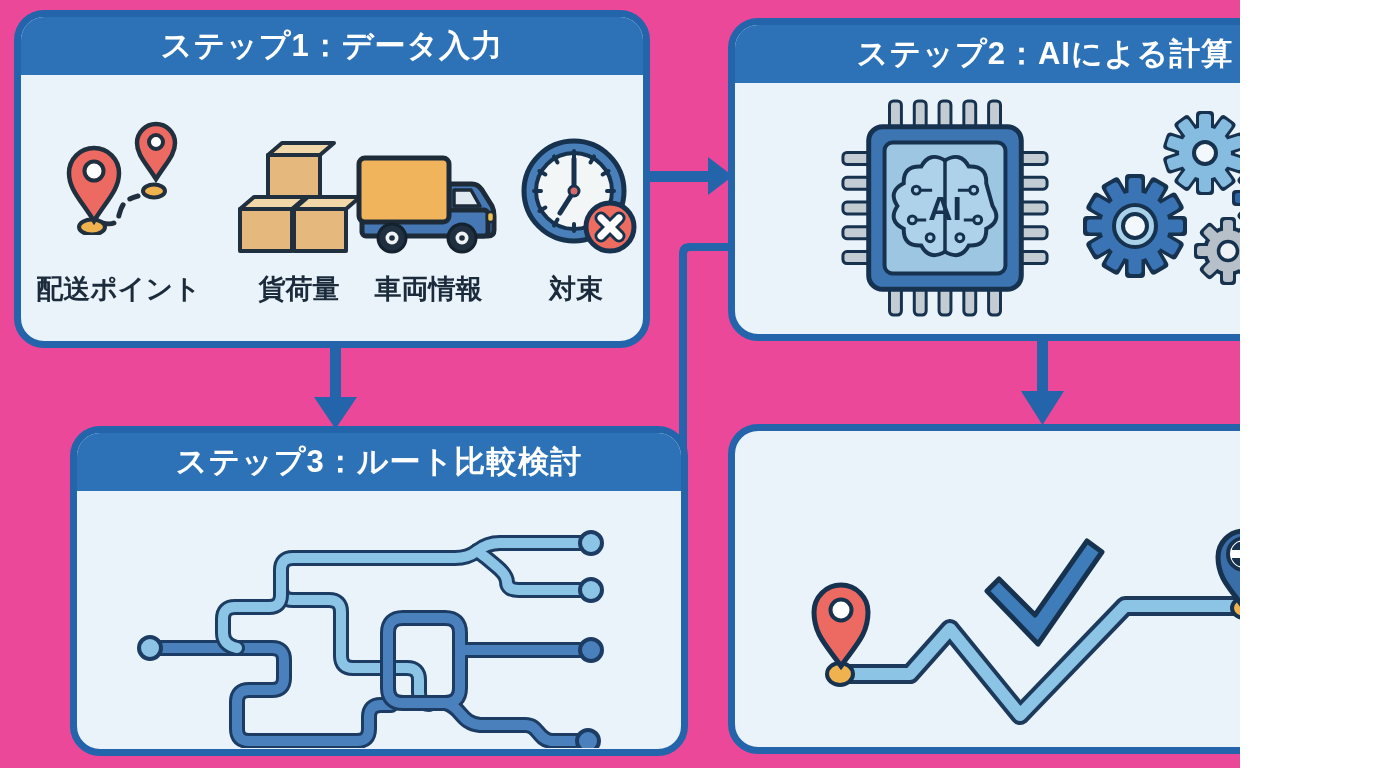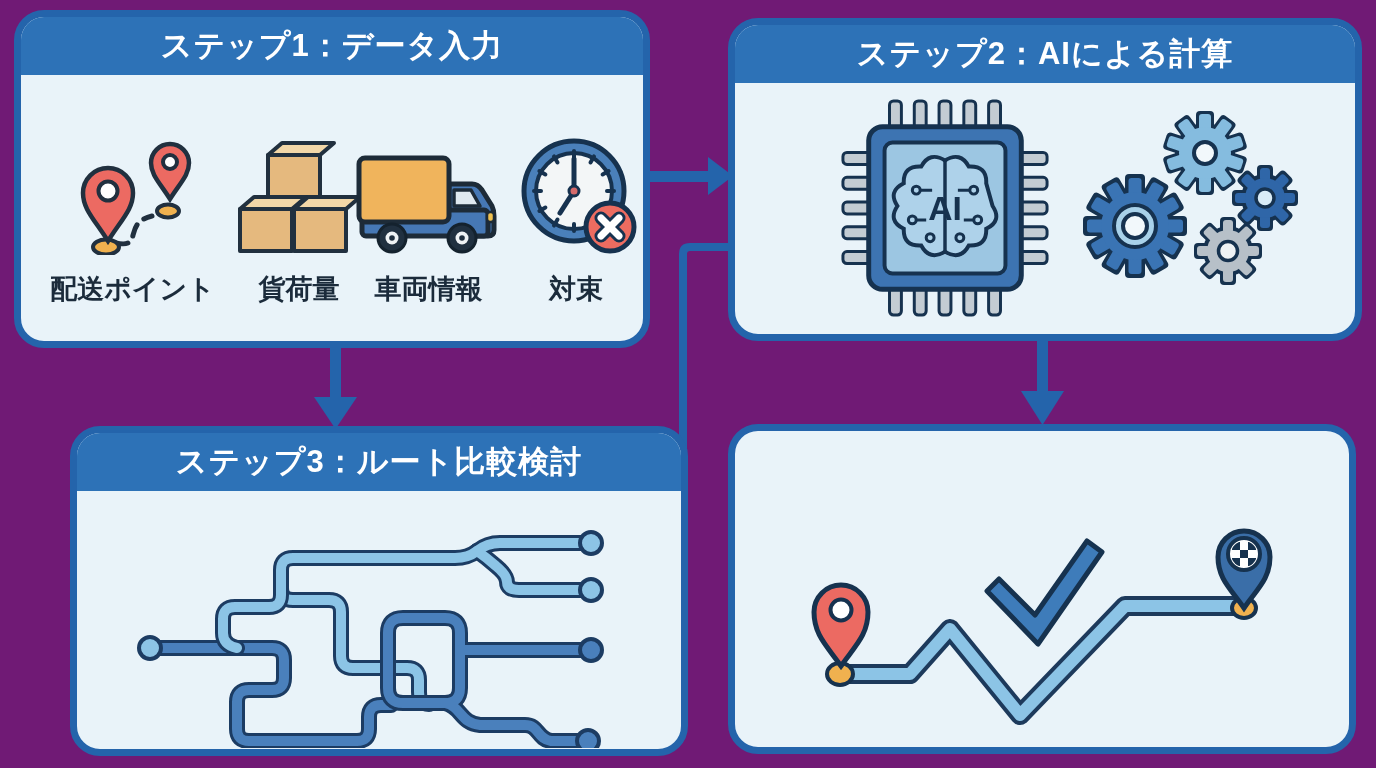--- a/index.html
+++ b/index.html
@@ -1,16 +1,16 @@
 <!DOCTYPE html>
 <html><head>
 <meta charset="utf-8">
 <style>
   html,body{margin:0;padding:0;background:#fff;}
-  #page{position:relative;width:1376px;height:768px;background:#701a75;overflow:hidden;
+  #page{position:relative;width:1240px;height:768px;background:#ec4899;overflow:hidden;
         font-family:"Liberation Sans",sans-serif;}
   .step-box{position:absolute;background:#e9f3f9;border:7px solid #2464ab;border-radius:30px;
             overflow:hidden;box-sizing:border-box;}
   .step-header{position:absolute;left:0;right:0;top:0;height:58px;background:#2d72b7;
                display:flex;align-items:center;justify-content:center;}
   .step-title{color:#ffffff;font-size:31px;font-weight:700;letter-spacing:1px;}
   .icon-col{position:absolute;top:92px;height:198px;display:flex;flex-direction:column;
             align-items:center;justify-content:flex-end;gap:16px;}
   .icon-label{font-size:27px;font-weight:700;color:#1b2b3b;white-space:nowrap;}
   svg{display:block;}
@@ -35,21 +35,21 @@
       <polygon points="1021,391 1064,391 1042.5,425"></polygon>
     </g>
     <path d="M 729 247 L 690 247 Q 683 247 683 254 L 683 579 Q 683 586 676 586 L 649 586" fill="none" stroke="#2464ab" stroke-width="8"></path>
   </svg>
 
   <div class="step-box" style="left:14px;top:10px;width:636px;height:338px;">
     <div class="step-header">
       <span class="step-title">ステップ1：データ入力</span>
     </div>
 
-    <div class="icon-col" style="left:24px;width:175px;">
+    <div class="icon-col" style="left:10px;width:175px;justify-content:space-between;">
       <svg width="150" height="126" viewBox="0 0 150 126">
         <path d="M 58 114 C 86 120 64 94 94 87" fill="none" stroke="#21303f" stroke-width="5" stroke-dasharray="12 9" stroke-linecap="round"></path>
         <ellipse cx="48" cy="118" rx="13" ry="7.5" fill="#f0b14f" stroke="#21303f" stroke-width="4"></ellipse>
         <ellipse cx="110" cy="82" rx="11" ry="6.5" fill="#f0b14f" stroke="#21303f" stroke-width="4"></ellipse>
         <path d="M 50 112 C 36 90 25 80 25 64 A 25 25 0 1 1 75 64 C 75 80 64 90 50 112 Z" fill="#ec6a62" stroke="#21303f" stroke-width="4.5"></path>
         <circle cx="50" cy="62" r="9.5" fill="#ffffff" stroke="#21303f" stroke-width="4"></circle>
         <path d="M 112 70 C 102 54 93 46 93 34 A 19 19 0 1 1 131 34 C 131 46 122 54 112 70 Z" fill="#ec6a62" stroke="#21303f" stroke-width="4.5"></path>
         <circle cx="112" cy="33" r="7" fill="#ffffff" stroke="#21303f" stroke-width="4"></circle>
       </svg>
       <span class="icon-label">配送ポイント</span>

